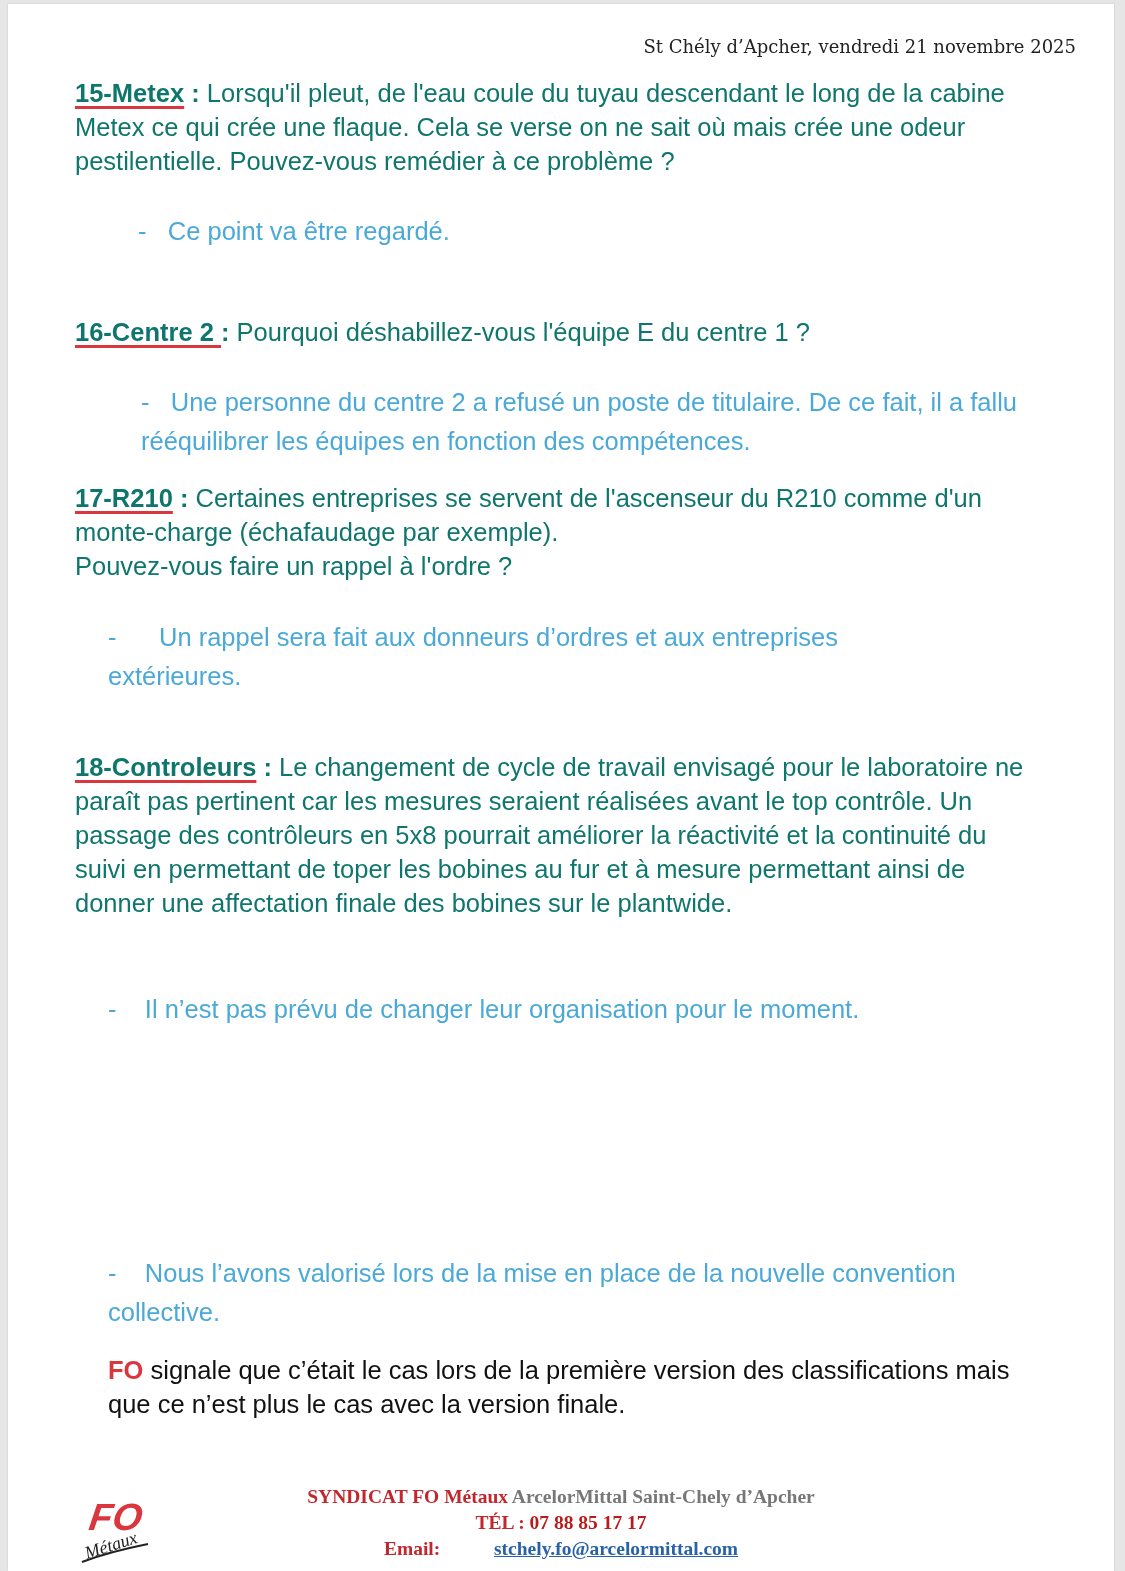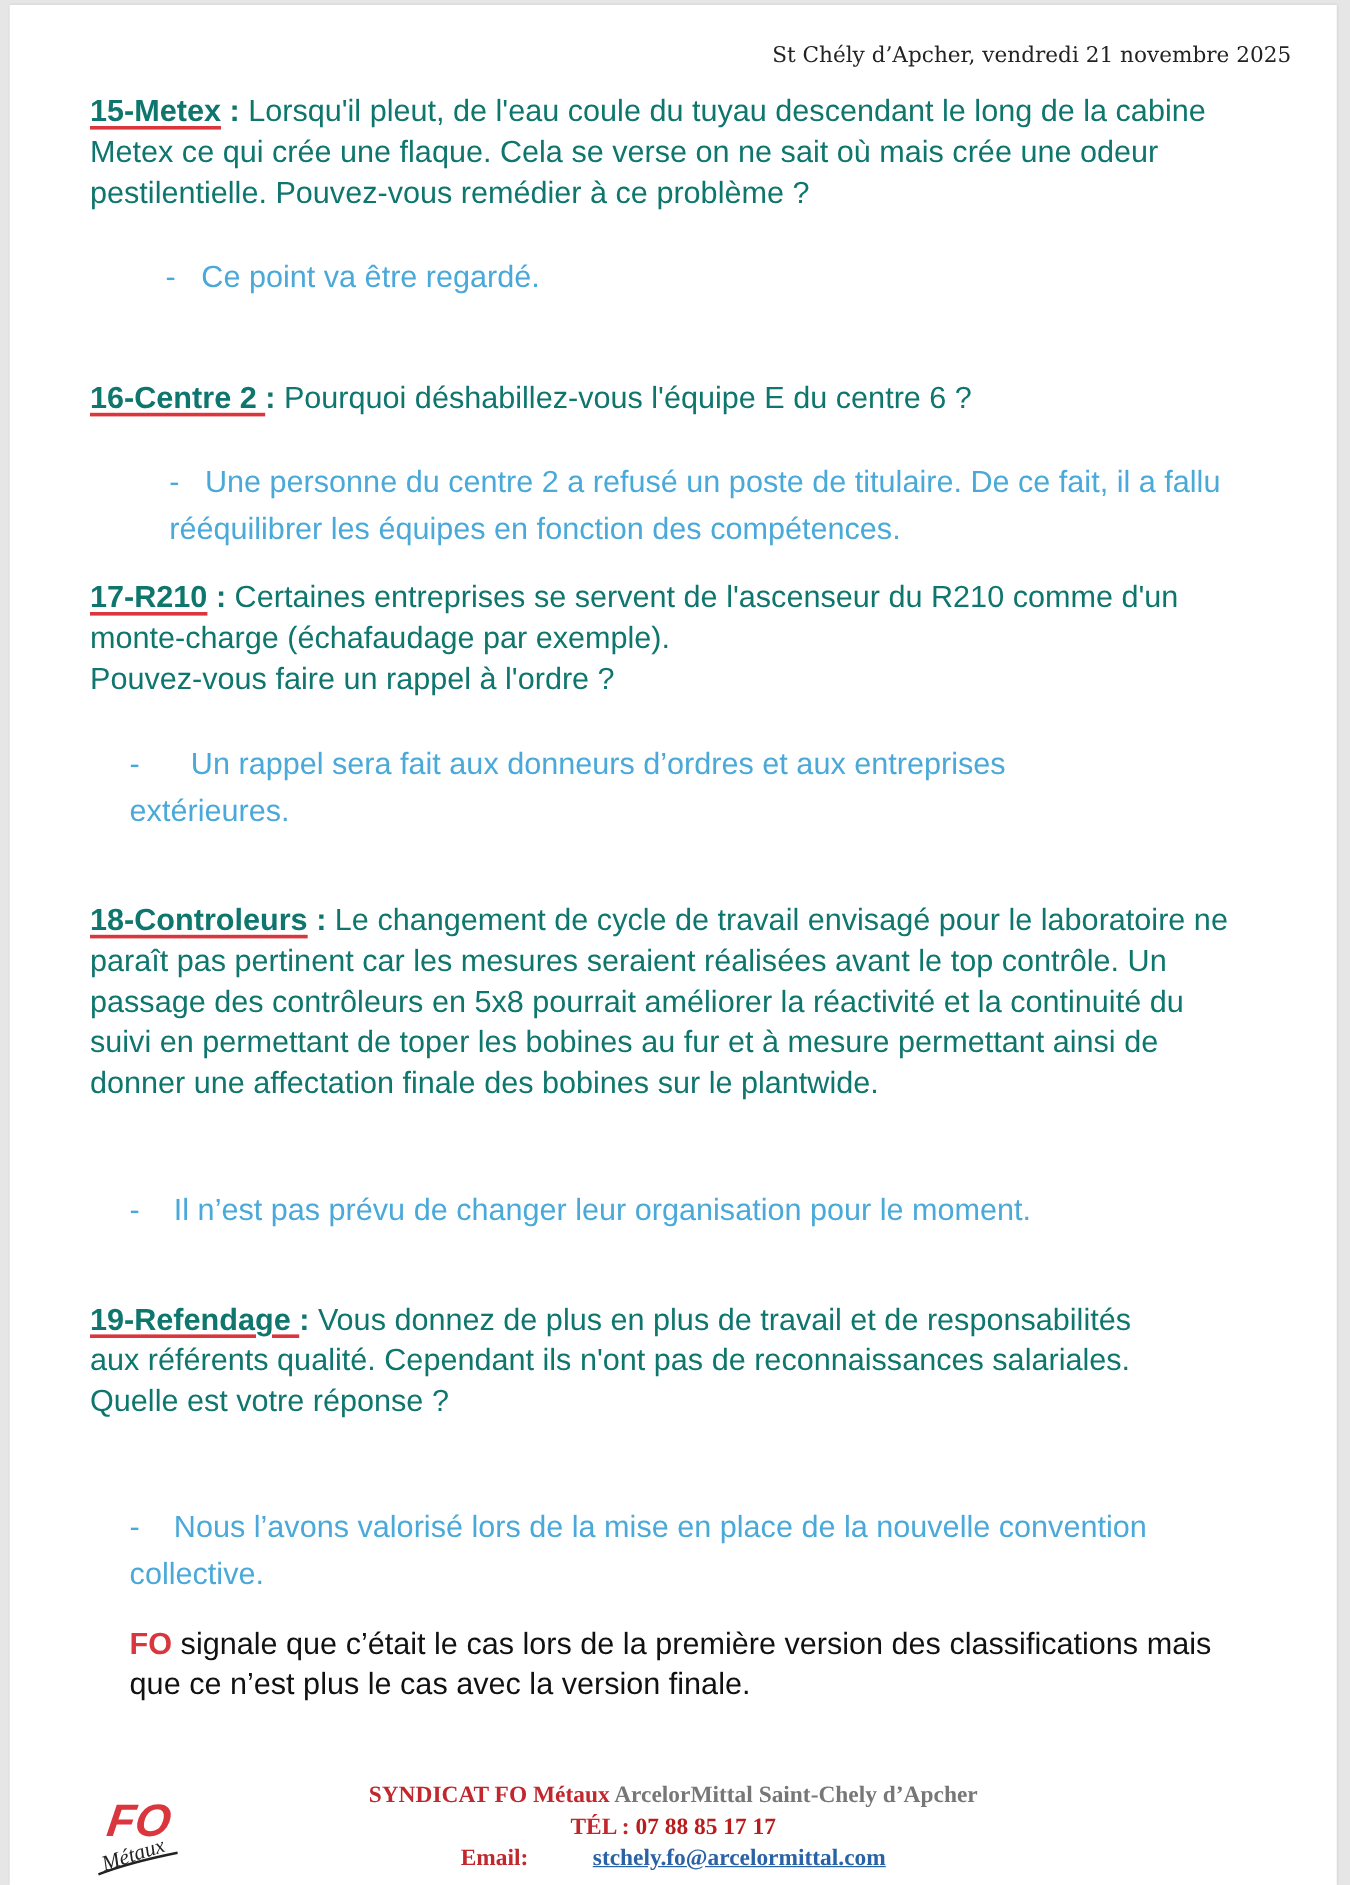--- a/index.html
+++ b/index.html
@@ -44,44 +44,41 @@
   <div class="date">St Chély d’Apcher, vendredi 21 novembre 2025</div>
 
   <div class="q" style="top:72px">
     <span class="head">15-Metex</span><span class="colon"> :</span><span>  Lorsqu'il pleut, de l'eau coule du tuyau descendant le long de la cabine Metex ce qui crée une flaque. Cela se verse on ne sait où mais crée une odeur pestilentielle. Pouvez-vous remédier à ce problème ?</span>
   </div>
   <div class="a" style="left:130px; top:208px">
     <span class="dash">-</span>&nbsp;&nbsp;&nbsp;<span>Ce point va être regardé.</span>
   </div>
 
   <div class="q" style="top:311px">
-    <span class="head">16-Centre 2 </span><span class="colon">:</span><span> Pourquoi déshabillez-vous l'équipe E du centre 6 ?</span>
+    <span class="head">16-Centre 2 </span><span class="colon">:</span><span> Pourquoi déshabillez-vous l'équipe E du centre 1 ?</span>
   </div>
   <div class="a" style="left:133px; top:379px; width:890px">
     <span class="dash">-</span>&nbsp;&nbsp;&nbsp;<span>Une personne du centre 2 a refusé un poste de titulaire. De ce fait, il a fallu rééquilibrer les équipes en fonction des compétences.</span>
   </div>
 
   <div class="q" style="top:477px; width:930px">
     <span class="head">17-R210</span><span class="colon"> :</span><span> Certaines entreprises se servent de l'ascenseur du R210 comme d'un monte-charge (échafaudage par exemple).</span><br>
     <span>Pouvez-vous faire un rappel à l'ordre ?</span>
   </div>
   <div class="a" style="left:100px; top:614px; width:870px">
     <span class="dash">-</span>&nbsp;&nbsp;&nbsp;&nbsp;&nbsp;&nbsp;<span>Un rappel sera fait aux donneurs d’ordres et aux entreprises extérieures.</span>
   </div>
 
   <div class="q" style="top:746px; width:965px">
     <span class="head">18-Controleurs</span><span class="colon"> :</span><span> Le changement de cycle de travail envisagé pour le laboratoire ne paraît pas pertinent car les mesures seraient réalisées avant le top contrôle. Un passage des contrôleurs en 5x8 pourrait améliorer la réactivité et la continuité du suivi en permettant de toper les bobines au fur et à mesure permettant ainsi de donner une affectation finale des bobines sur le plantwide.</span>
   </div>
   <div class="a" style="left:100px; top:986px; width:960px">
     <span class="dash">-</span>&nbsp;&nbsp;&nbsp;&nbsp;<span>Il n’est pas prévu de changer leur organisation pour le moment.</span>
   </div>
 
-  <div class="q" style="top:1079px; width:900px">
-    <span class="head">19-Refendage </span><span class="colon">:</span><span>  Vous donnez de plus en plus de travail et de responsabilités aux référents qualité. Cependant ils n'ont pas de reconnaissances salariales. Quelle est votre réponse ?</span>
-  </div>
   <div class="a" style="left:100px; top:1250px; width:880px">
     <span class="dash">-</span>&nbsp;&nbsp;&nbsp;&nbsp;<span>Nous l’avons valorisé lors de la mise en place de la nouvelle convention collective.</span>
   </div>
 
   <div class="fo-note">
     <span class="fo">FO</span><span> signale que c’était le cas lors de la première version des classifications mais que ce n’est plus le cas avec la version finale.</span>
   </div>
 
   <div class="logo">
     <svg width="72" height="80" viewBox="0 0 72 80">

